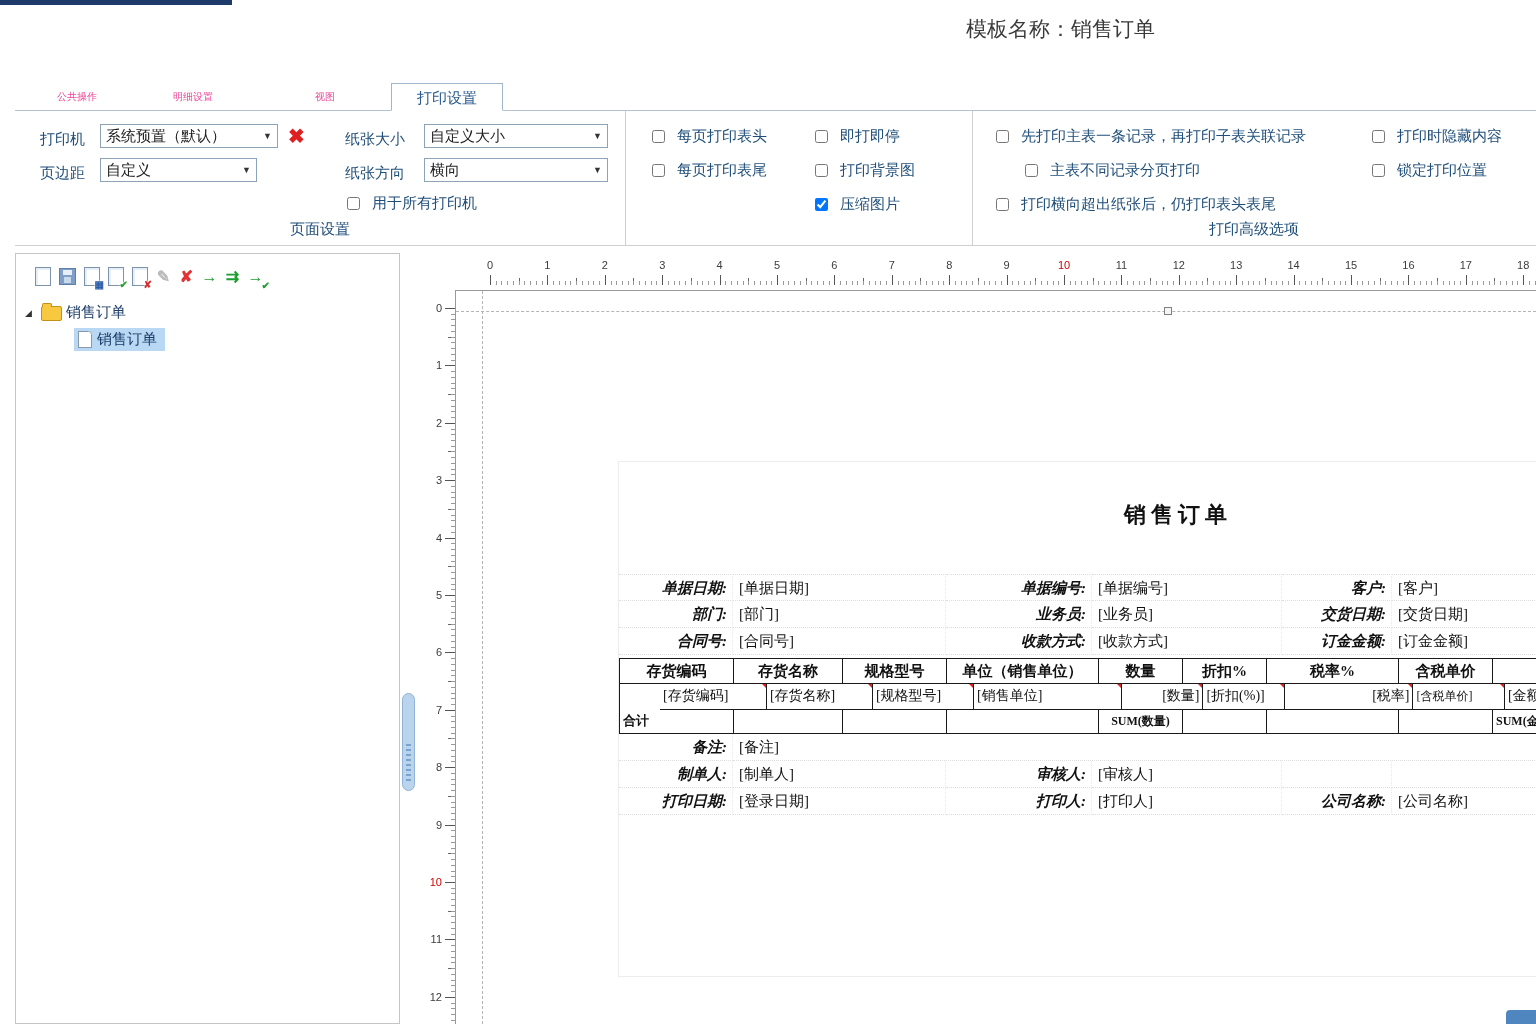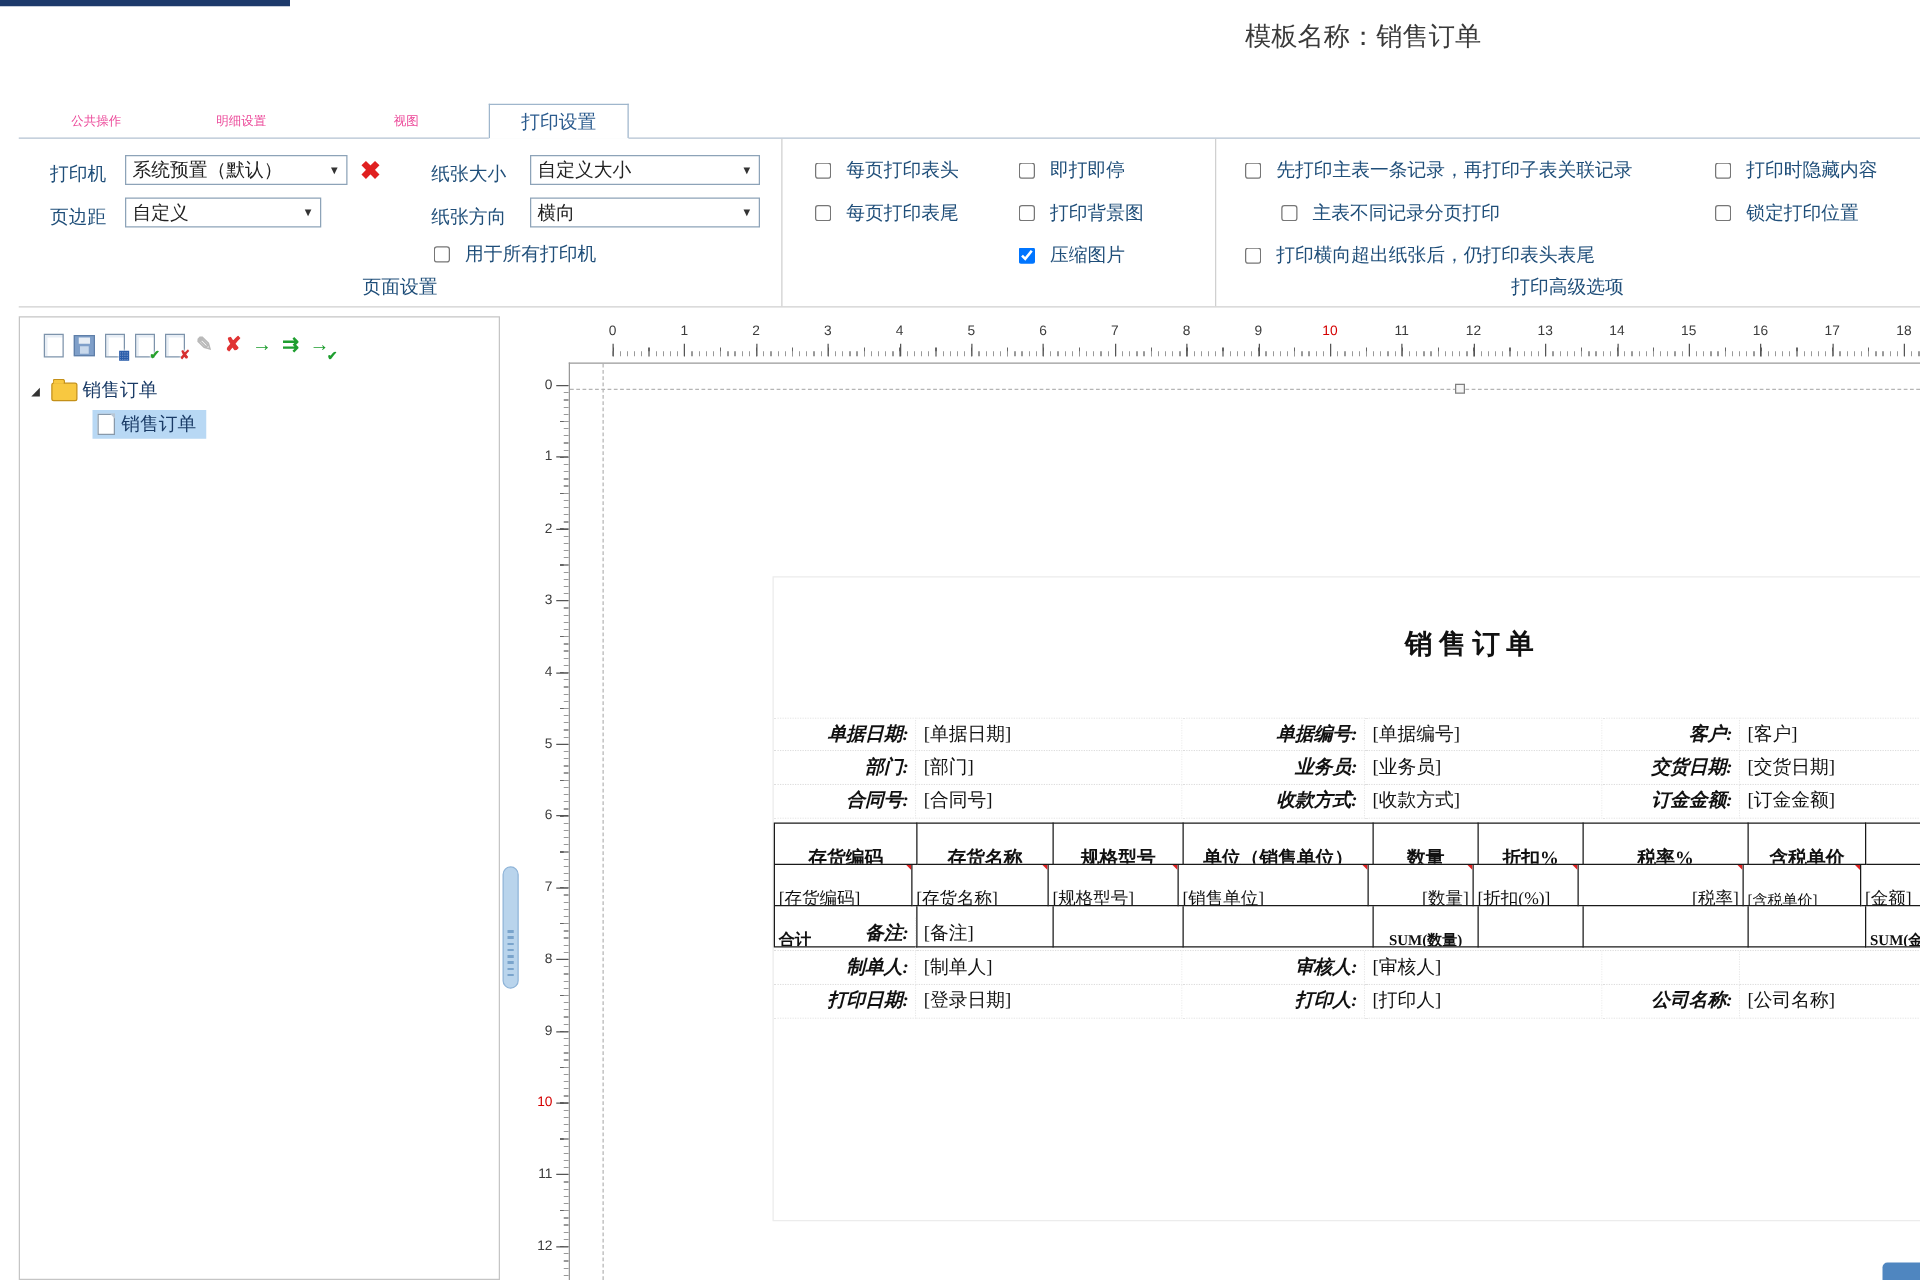--- a/index.html
+++ b/index.html
@@ -1,21 +1,21 @@
 <!DOCTYPE html>
 <html><head>
 <meta charset="utf-8">
 <style>
   html,body{margin:0;padding:0;background:#fff;}
   .screen{position:relative;width:1536px;height:1024px;overflow:hidden;background:#fff;
           font-family:"Liberation Sans",sans-serif;color:#222;}
 
   
   .top-strip{position:absolute;left:0;top:0;width:232px;height:5px;background:#1d3a6b;}
-  .titlebar-title{position:absolute;left:996px;top:15px;font-size:21px;color:#3a3a3a;}
+  .titlebar-title{position:absolute;left:966px;top:15px;font-size:21px;color:#3a3a3a;}
 
   
   .tab{position:absolute;top:90px;font-size:10px;color:#ec4899;cursor:pointer;white-space:nowrap;}
   .tab-active{position:absolute;left:391px;top:83px;width:112px;height:28px;line-height:27px;text-align:center;
               background:#fff;border:1px solid #9fb6cc;border-bottom:1px solid #fff;box-sizing:border-box;
               z-index:3;font-size:15px;color:#2b5b8e;cursor:pointer;}
 
   
   .settings{position:absolute;left:15px;top:110px;width:1521px;height:134px;background:#fff;
             border-top:1px solid #b4c2d2;border-bottom:1px solid #cfcfcf;z-index:1;}
@@ -103,21 +103,21 @@
   .f-row{display:grid;grid-template-columns:114px 213px 146px 190px 110px auto;height:27px;}
   .f-cell{line-height:27px;font-size:15px;border-bottom:1px dotted #ddd;border-right:1px dotted #e8e8e8;
           overflow:hidden;white-space:nowrap;cursor:default;}
   .doc-form.top .f-row:first-child .f-cell{border-top:1px dotted #ddd;}
   .f-cell.lbl{font-weight:bold;text-align:right;padding-right:5px;font-style:italic;}
   .f-cell.val{padding-left:6px;}
 
   .doc-table{position:absolute;top:196px;left:0;right:0;border-left:1px solid #1a1a1a;}
   .t-row{display:flex;}
   .t-cell{box-sizing:border-box;border-right:1px solid #1a1a1a;border-bottom:1px solid #1a1a1a;
-          overflow:hidden;white-space:nowrap;padding:16px 3px;cursor:default;}
+          overflow:hidden;white-space:nowrap;padding:0 3px;cursor:default;}
   .t-head .t-cell{border-top:1px solid #1a1a1a;font-weight:bold;text-align:center;height:26px;
                   line-height:24px;font-size:15px;}
   .t-data .t-cell{height:26px;line-height:24px;font-size:14px;position:relative;}
   .t-data .t-cell::after{content:"";position:absolute;top:0;right:0;border-top:4px solid #d22;
                   border-left:4px solid transparent;}
   .t-sum .t-cell{height:24px;line-height:22px;font-size:13px;font-weight:bold;}
   .ar{text-align:right;} .ac{text-align:center;} .sm{font-size:12px !important;}
 
   .scroll-corner{position:absolute;right:0;bottom:0;width:30px;height:14px;background:#4f86c0;
                  border-radius:4px 0 0 0;cursor:pointer;}
@@ -365,21 +365,21 @@
               <div class="t-cell" style="width: 109px;">存货名称</div>
               <div class="t-cell" style="width: 104px;">规格型号</div>
               <div class="t-cell" style="width: 152px;">单位（销售单位）</div>
               <div class="t-cell" style="width: 84px;">数量</div>
               <div class="t-cell" style="width: 84px;">折扣%</div>
               <div class="t-cell" style="width: 132px;">税率%</div>
               <div class="t-cell" style="width: 94px;">含税单价</div>
               <div class="t-cell" style="width: 239px;">金额</div>
             </div>
             <div class="t-row t-data">
-              <div class="t-cell fld" style="width: 110px;">[存货编码]</div>
+              <div class="t-cell fld" style="width: 110px; margin-left: 40px;">[存货编码]</div>
               <div class="t-cell fld" style="width: 109px;">[存货名称]</div>
               <div class="t-cell fld" style="width: 104px;">[规格型号]</div>
               <div class="t-cell fld" style="width: 152px;">[销售单位]</div>
               <div class="t-cell fld ar" style="width: 84px;">[数量]</div>
               <div class="t-cell fld" style="width: 84px;">[折扣(%)]</div>
               <div class="t-cell fld ar" style="width: 132px;">[税率]</div>
               <div class="t-cell fld sm" style="width: 94px;">[含税单价]</div>
               <div class="t-cell fld" style="width: 239px;">[金额]</div>
             </div>
             <div class="t-row t-sum">

